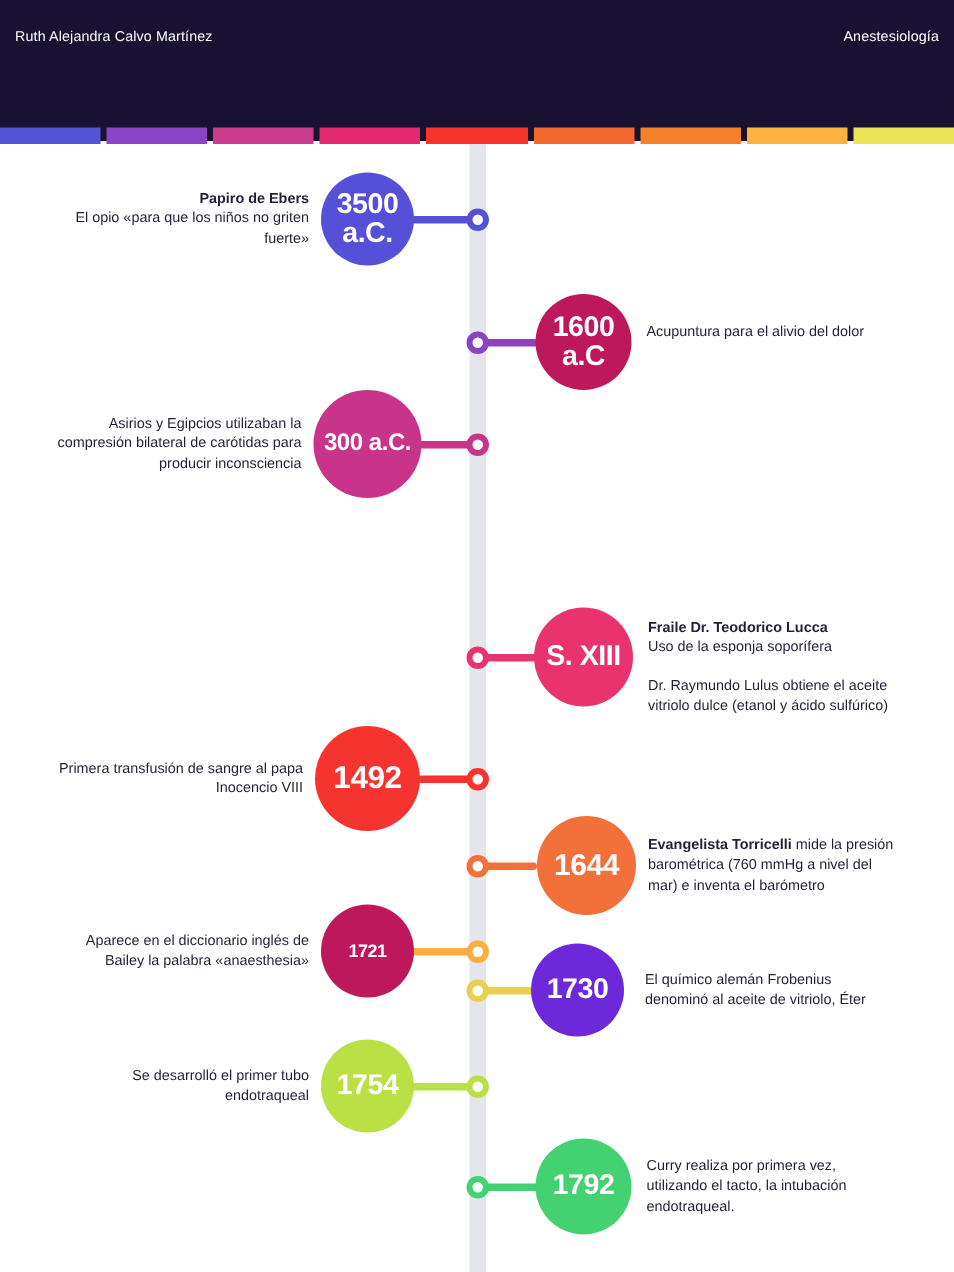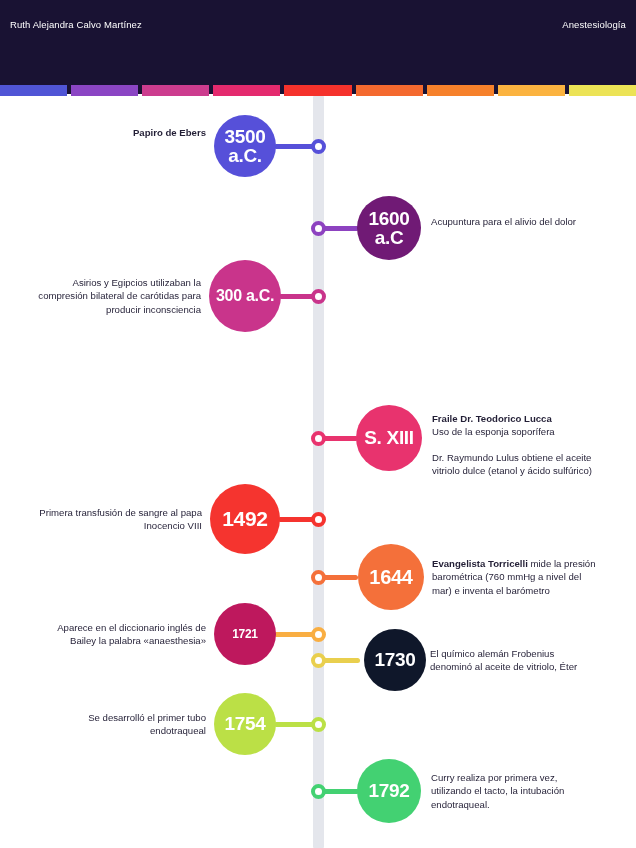--- a/index.html
+++ b/index.html
@@ -99,25 +99,26 @@
       <div class="node" style="border-color: rgb(86, 80, 217); left: 311px; top: 138.5px;"></div>
       <div class="bubble" style="background: rgb(86, 80, 217); left: 214px; top: 115px; width: 62px; height: 62px; font-size: 19px;">
         <div>
           <span>3500</span>
           <span>a.C.</span>
         </div>
       </div>
       <div class="txt right-align" style="right: 430px; width: 170px; top: 126px;">
         <div>
           <div style="font-weight: 700;">Papiro de Ebers</div>
+          <div>El opio «para que los niños no griten fuerte»</div>
         </div>
       </div>
       <div class="connector" style="background: rgb(141, 66, 192); top: 225.5px; left: 316.5px; width: 42.5px;"></div>
       <div class="node" style="border-color: rgb(141, 66, 192); left: 311px; top: 220.5px;"></div>
-      <div class="bubble" style="background: #701a75; left: 357px; top: 196px; width: 64px; height: 64px; font-size: 19px;">
+      <div class="bubble" style="background: #be185d; left: 357px; top: 196px; width: 64px; height: 64px; font-size: 19px;">
         <div>
           <span>1600</span>
           <span>a.C</span>
         </div>
       </div>
       <div class="txt left-align" style="left: 431px; width: 165px; top: 214.5px;">
         <div>
           <div>Acupuntura para el alivio del dolor</div>
         </div>
       </div>
@@ -170,21 +171,21 @@
       <div class="bubble" style="background: #be185d; left: 214px; top: 603px; width: 62px; height: 62px; font-size: 12px; text-align: right;">
         <div>
           <span>1721</span>
         </div>
       </div>
       <div class="txt right-align" style="right: 430px; width: 170px; top: 620.5px;">
         <div>Aparece en el diccionario inglés de Bailey la palabra «anaesthesia»</div>
       </div>
       <div class="connector" style="background: rgb(233, 207, 78); top: 657.5px; left: 316.5px; width: 43.5px;"></div>
       <div class="node" style="border-color: rgb(233, 207, 78); left: 311px; top: 652.5px;"></div>
-      <div class="bubble" style="background: #0f172a; left: 364px; top: 629px; width: 62px; height: 62px; font-size: 19px;">
+      <div class="bubble" style="background: #6d28d9; left: 354px; top: 629px; width: 62px; height: 62px; font-size: 19px;">
         <div>
           <span>1730</span>
         </div>
       </div>
       <div class="txt left-align" style="left: 430px; width: 165px; top: 646.5px;">
         <div>El químico alemán Frobenius denominó al aceite de vitriolo, Éter</div>
       </div>
       <div class="connector" style="background: rgb(187, 224, 70); top: 721.5px; left: 274px; width: 46.5px;"></div>
       <div class="node" style="border-color: rgb(187, 224, 70); left: 311px; top: 716.5px;"></div>
       <div class="bubble" style="background: rgb(187, 224, 70); left: 214px; top: 693px; width: 62px; height: 62px; font-size: 19px;">

